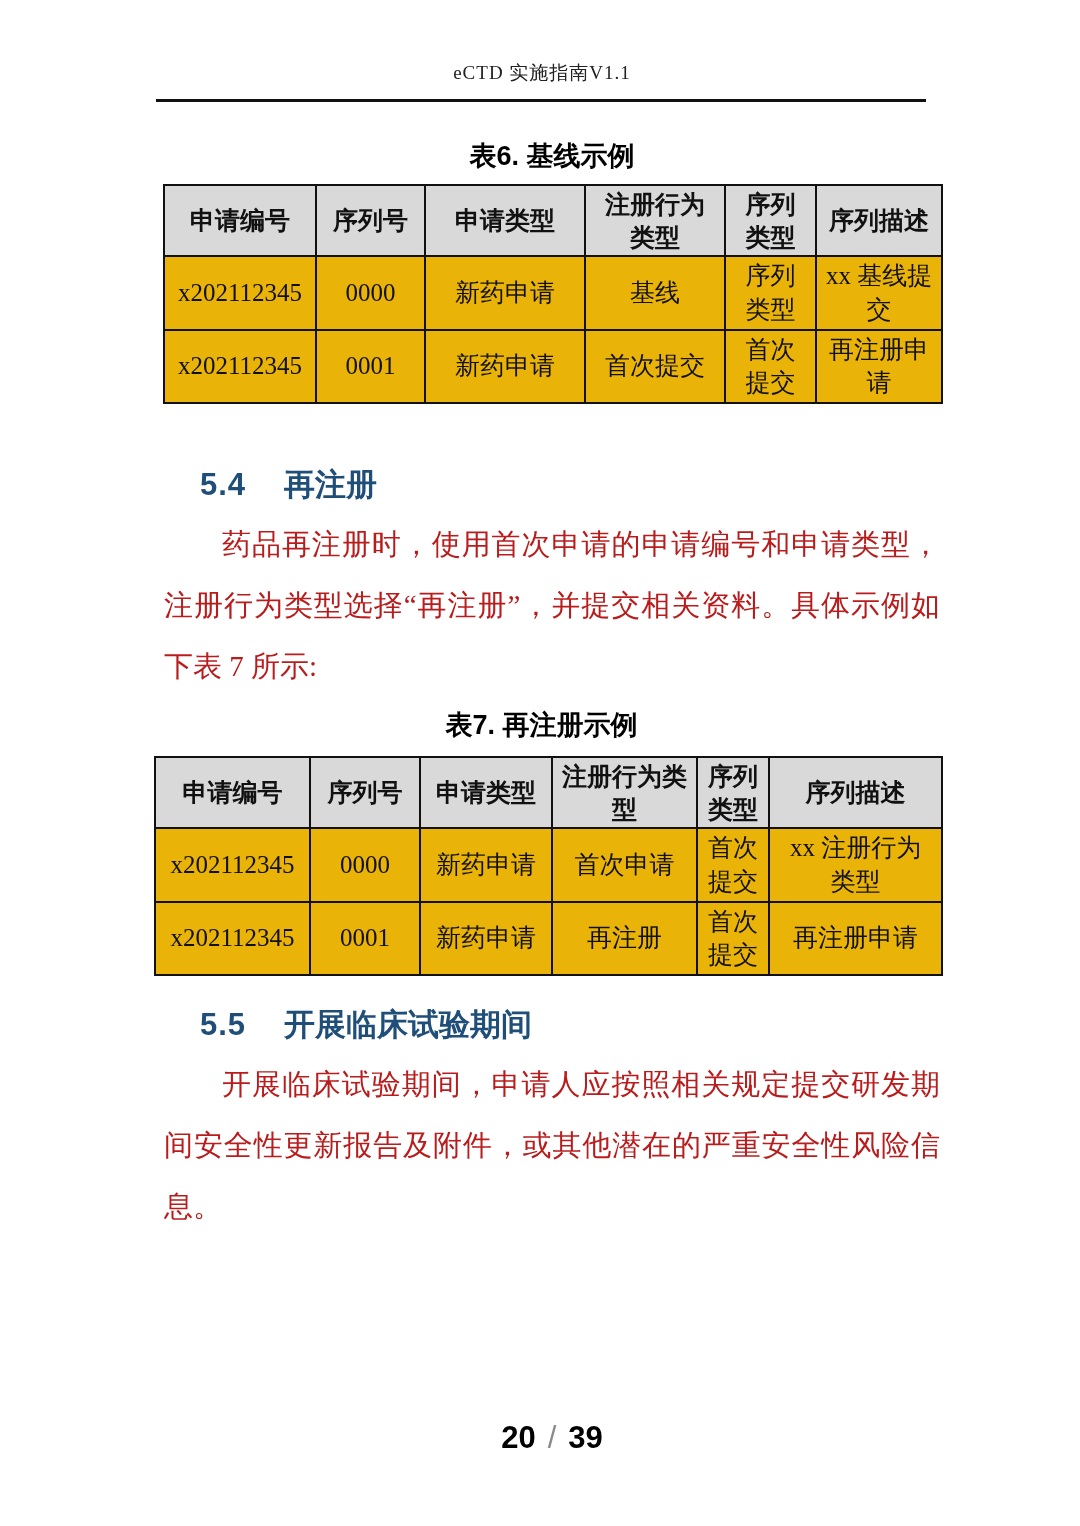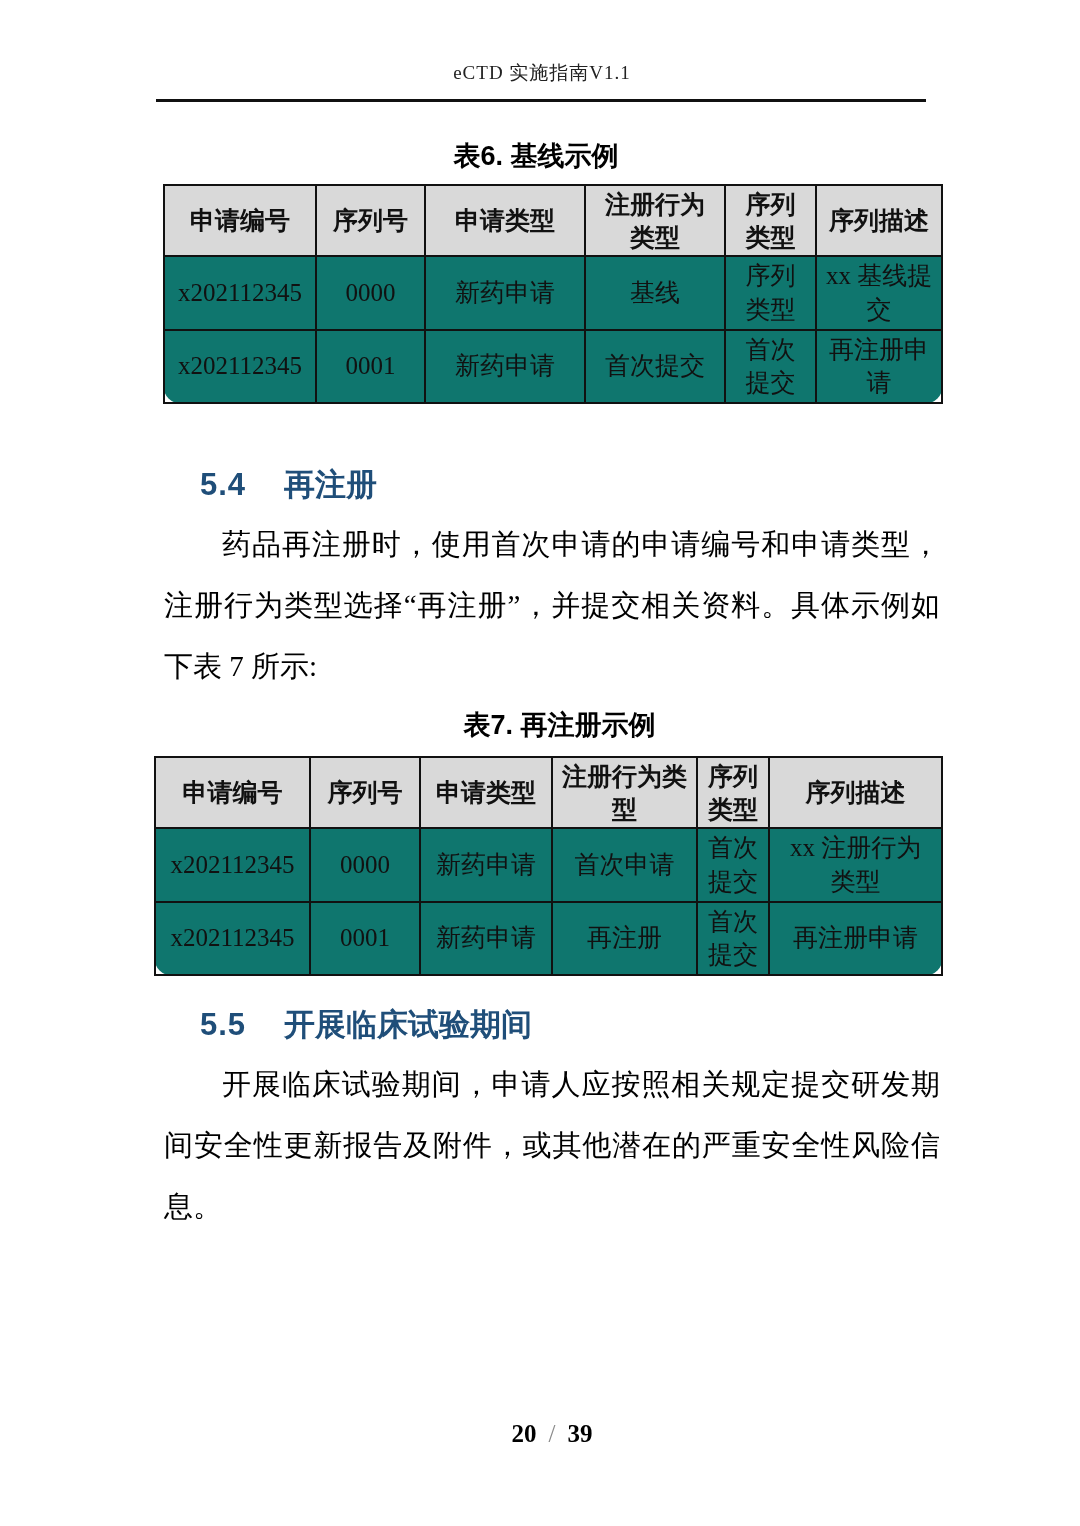--- a/index.html
+++ b/index.html
@@ -25,27 +25,26 @@
   }
   .header-rule {
     position: absolute; top: 99px; left: 156px; width: 770px; height: 3px;
     background: #111;
   }
 
   .table-title {
     position: absolute; text-align: center; font-weight: bold; font-size: 27px;
     font-family: "Liberation Sans", sans-serif; color: #000;
   }
-  #t6-title { top: 138px; left: 147px; width: 778px; }
-  #t7-title { top: 707px; left: 166px; width: 787px; }
+  #t6-title { top: 138px; left: 163px; width: 778px; }
+  #t7-title { top: 707px; left: 148px; width: 787px; }
 
   table.doc-table {
     position: absolute; border-collapse: collapse; table-layout: fixed;
-    background: #0f766e;
-    border-radius: 19px;
+    background: #eab308;
   }
   #table6 { top: 184px; left: 163px; width: 778px; }
   #table7 { top: 756px; left: 154px; width: 787px; }
   .doc-table th, .doc-table td {
     border: 2px solid #111; text-align: center; vertical-align: middle;
     padding: 2px 8px; overflow: hidden;
   }
   .doc-table th {
     background: var(--th-bg);
     font-family: "Liberation Sans", sans-serif;
@@ -60,31 +59,31 @@
     position: absolute; left: 200px;
     color: var(--heading-color); font-weight: bold; font-size: 31px;
     font-family: "Liberation Sans", sans-serif; white-space: nowrap;
   }
   #h54 { top: 464px; }
   #h55 { top: 1004px; }
   .heading-number { margin-right: 38px; letter-spacing: 1px; text-align: center; }
 
   .body-para {
     position: absolute; left: 164px; width: 776px;
-    font-size: 29px; line-height: 61px; color: #000000;
+    font-size: 29px; line-height: 61px; color: #b91c1c;
     text-align: justify; text-justify: inter-character;
     text-indent: 58px; margin: 0;
   }
   #p54 { top: 514px; }
   #p55 { top: 1054px; }
 
   .page-footer {
     position: absolute; top: 1420px; left: 163px; width: 778px;
-    text-align: center; font-family: Liberation Serif, serif;
-    font-weight: bold; font-size: 25px; color: #000;
+    text-align: center; font-family: Liberation Sans, sans-serif;
+    font-weight: bold; font-size: 31px; color: #000;
   }
   .footer-sep { color: #8a8a8a; font-weight: normal; margin: 0 12px; }
 </style>
 </head>
 <body>
 
 <div class="page">
 
   <div class="page-header-text">eCTD 实施指南V1.1</div>
   <div class="header-rule"></div>

